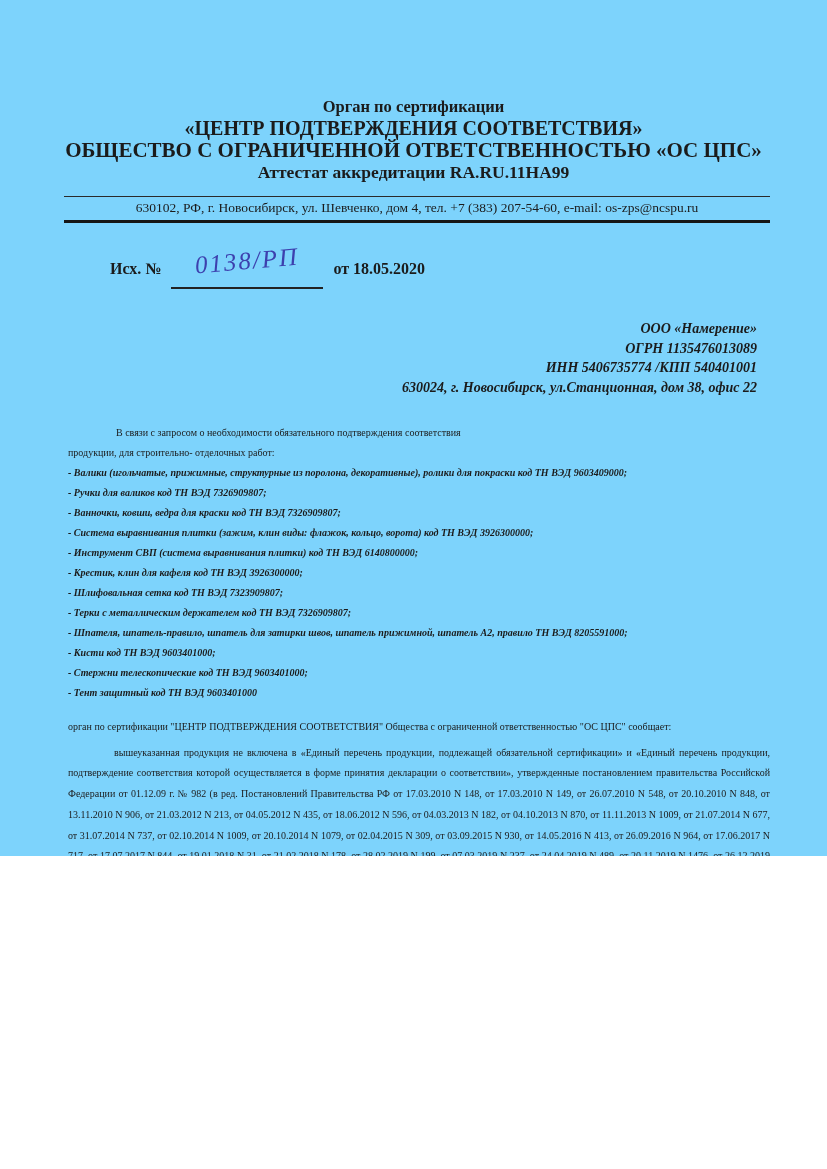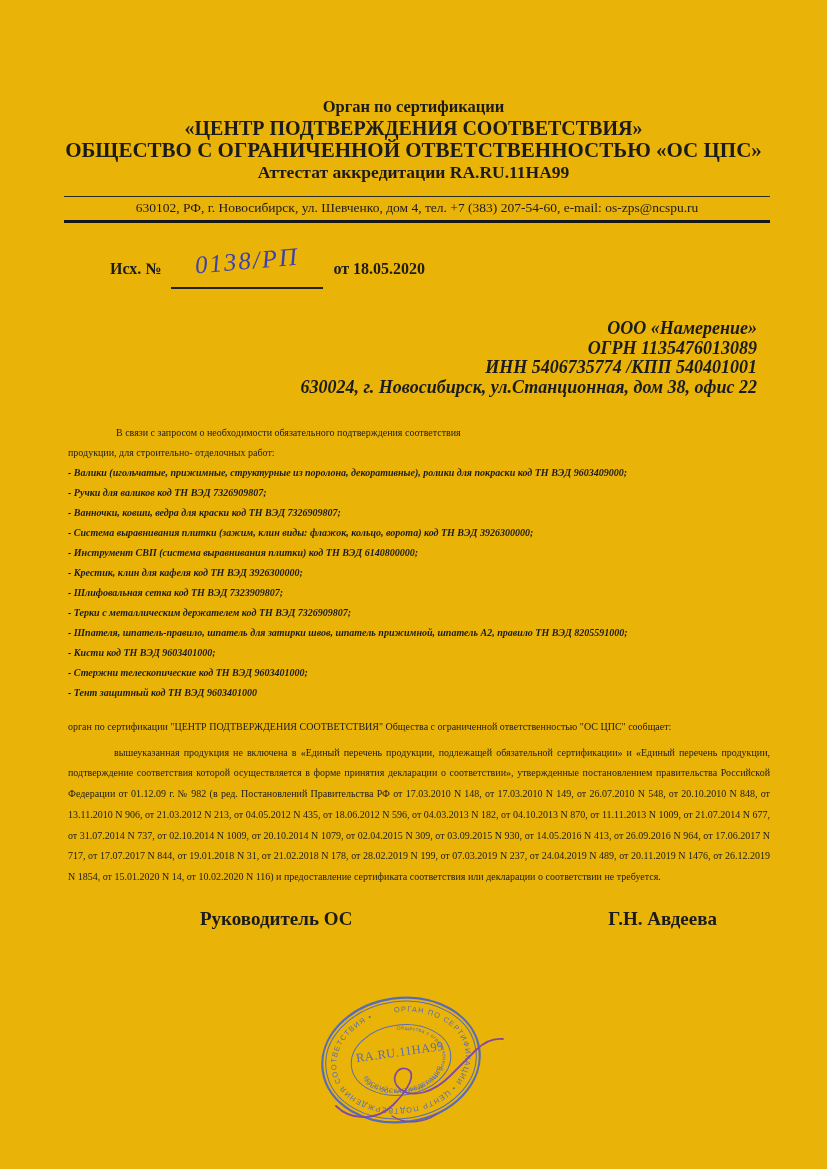--- a/index.html
+++ b/index.html
@@ -1,19 +1,19 @@
 <!DOCTYPE html>
 <html><head>
 <meta charset="utf-8">
 <style>
   html,body{margin:0;padding:0;background:#ffffff;}
   .page{
     position:relative;
-    width:827px;height:1169px;
-    background:#eab308;
+    width:827px;height:856px;
+    background:#7dd3fc;
     overflow:hidden;
     font-family:"Liberation Serif","DejaVu Serif",serif;
     color:#1b1b1b;
   }
   
   .org-header{padding-top:96px;text-align:center;font-weight:700;}
   .org-header .h1{font-size:16.5px;line-height:21px;}
   .org-header .h2{font-size:20px;line-height:22px;}
   .org-header .h3{font-size:21px;line-height:22px;}
   .org-header .h4{font-size:17.5px;line-height:23px;}
@@ -47,21 +47,21 @@
     letter-spacing:2px;
     color:#3d40ae;
     transform:rotate(-5deg) translateY(-2px);
   }
   .ref-date{vertical-align:bottom;line-height:40px;}
   
   .recipient{
     margin:26px 70px 0 0;
     text-align:right;
     font-weight:700;font-style:italic;
-    font-size:18px;line-height:19.5px;
+    font-size:14px;line-height:19.5px;
   }
   
   .body-text{
     margin:26px 57px 16px 68px;
     font-size:10px;line-height:20px;
     text-align:justify;
   }
   .body-text p{margin:0;}
   .indent{padding-left:48px;}
   .products p{font-weight:700;font-style:italic;}

